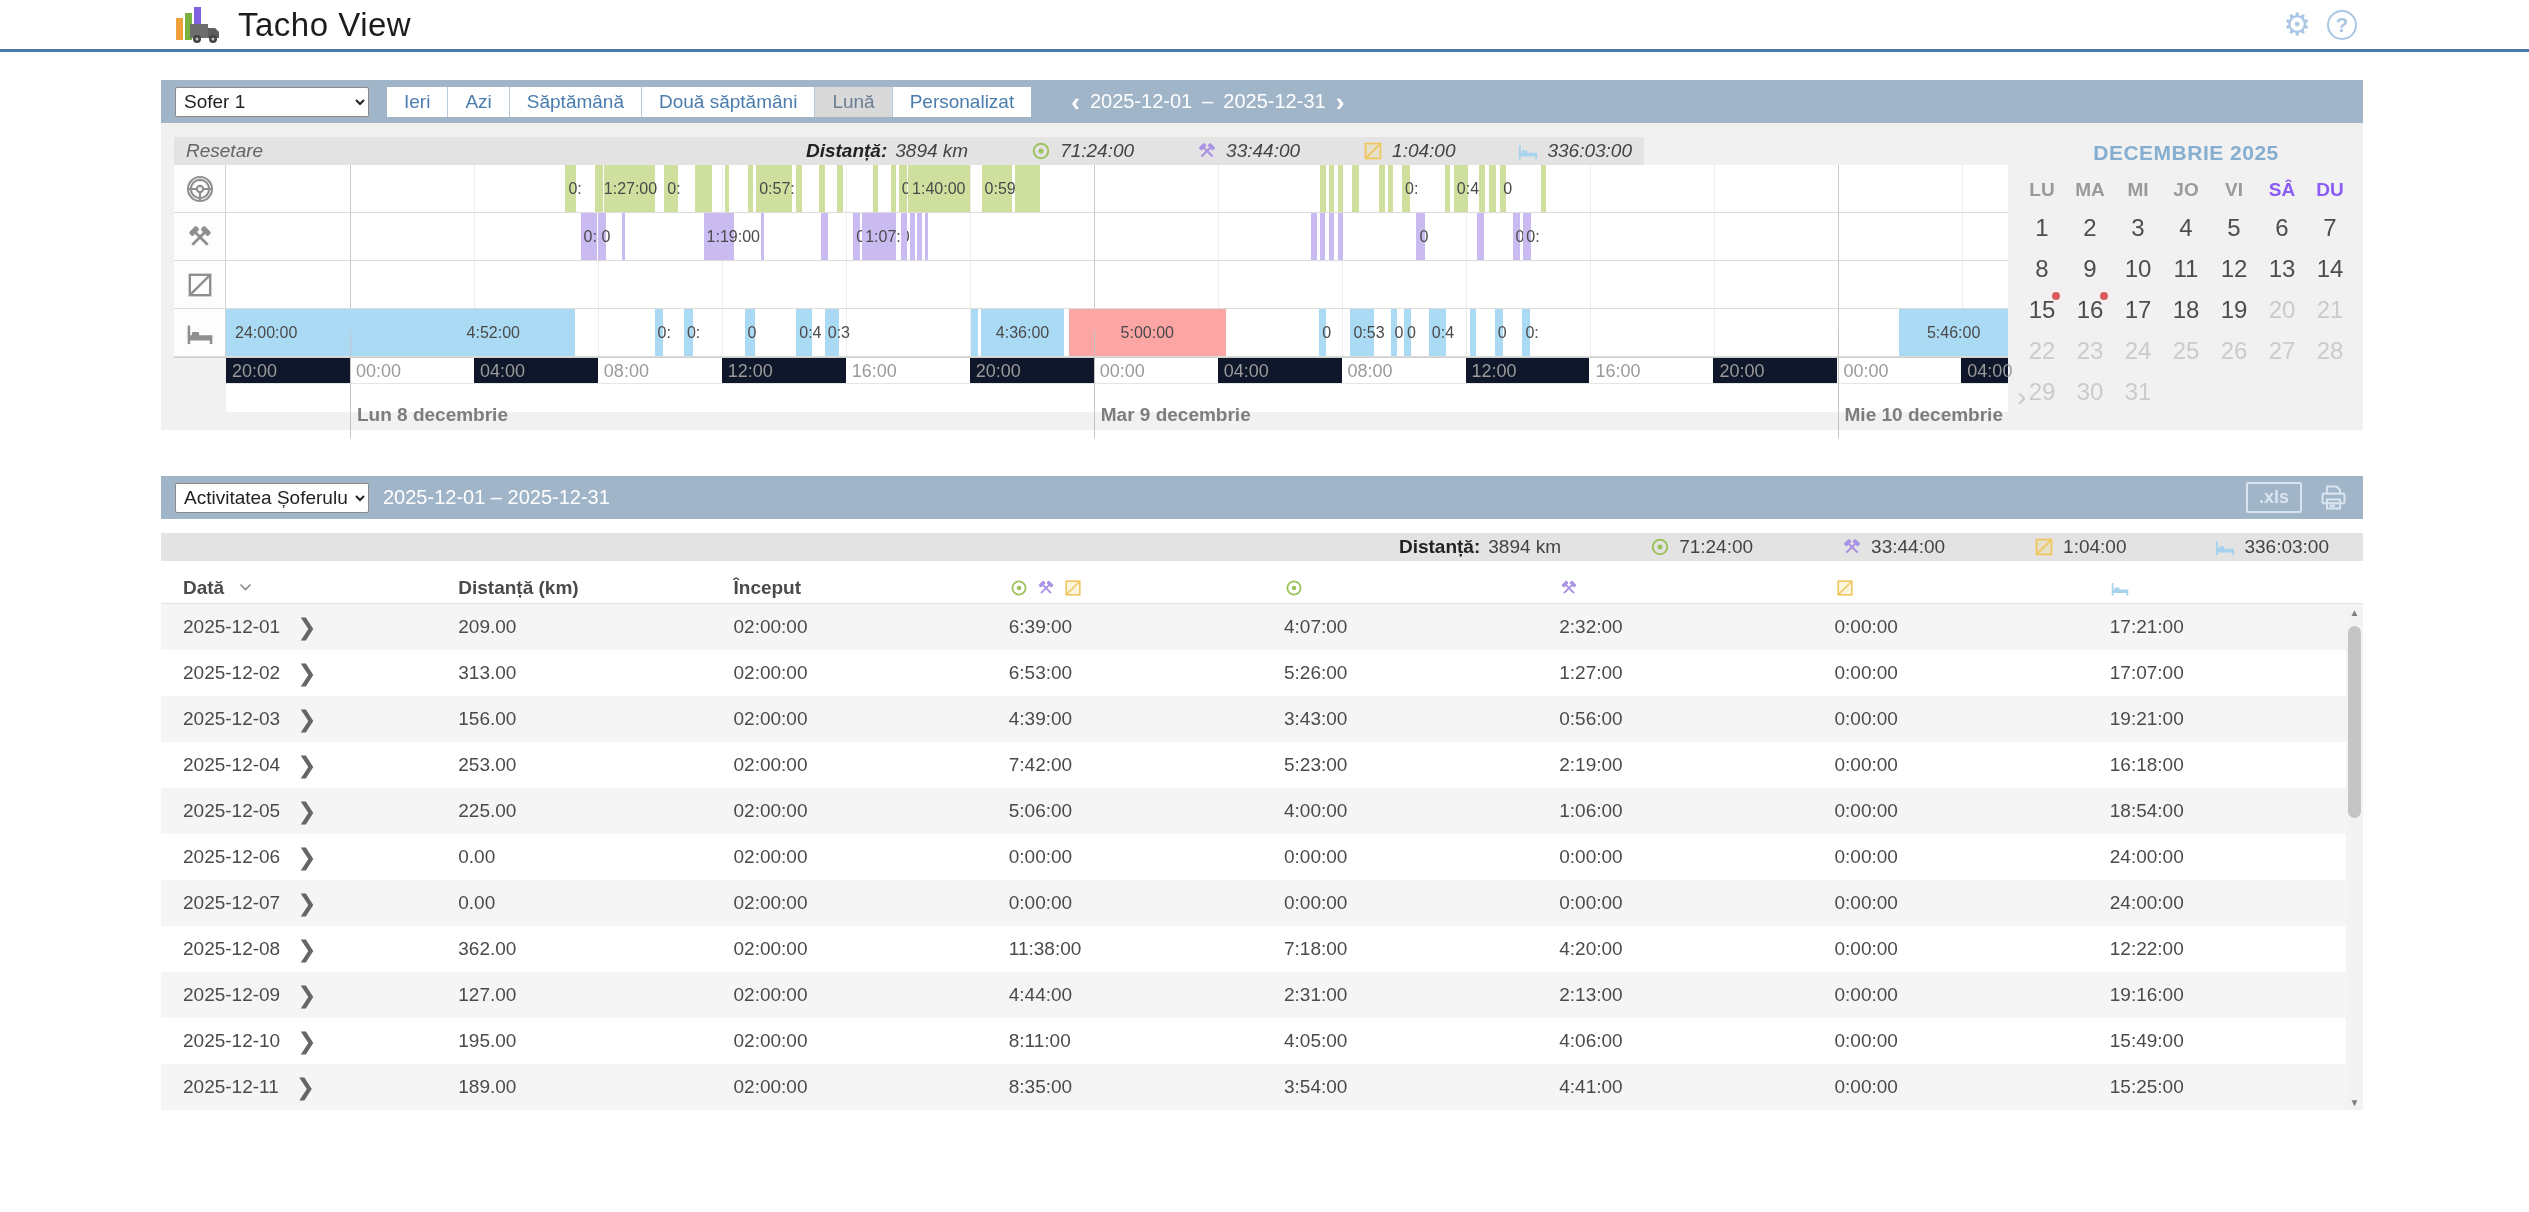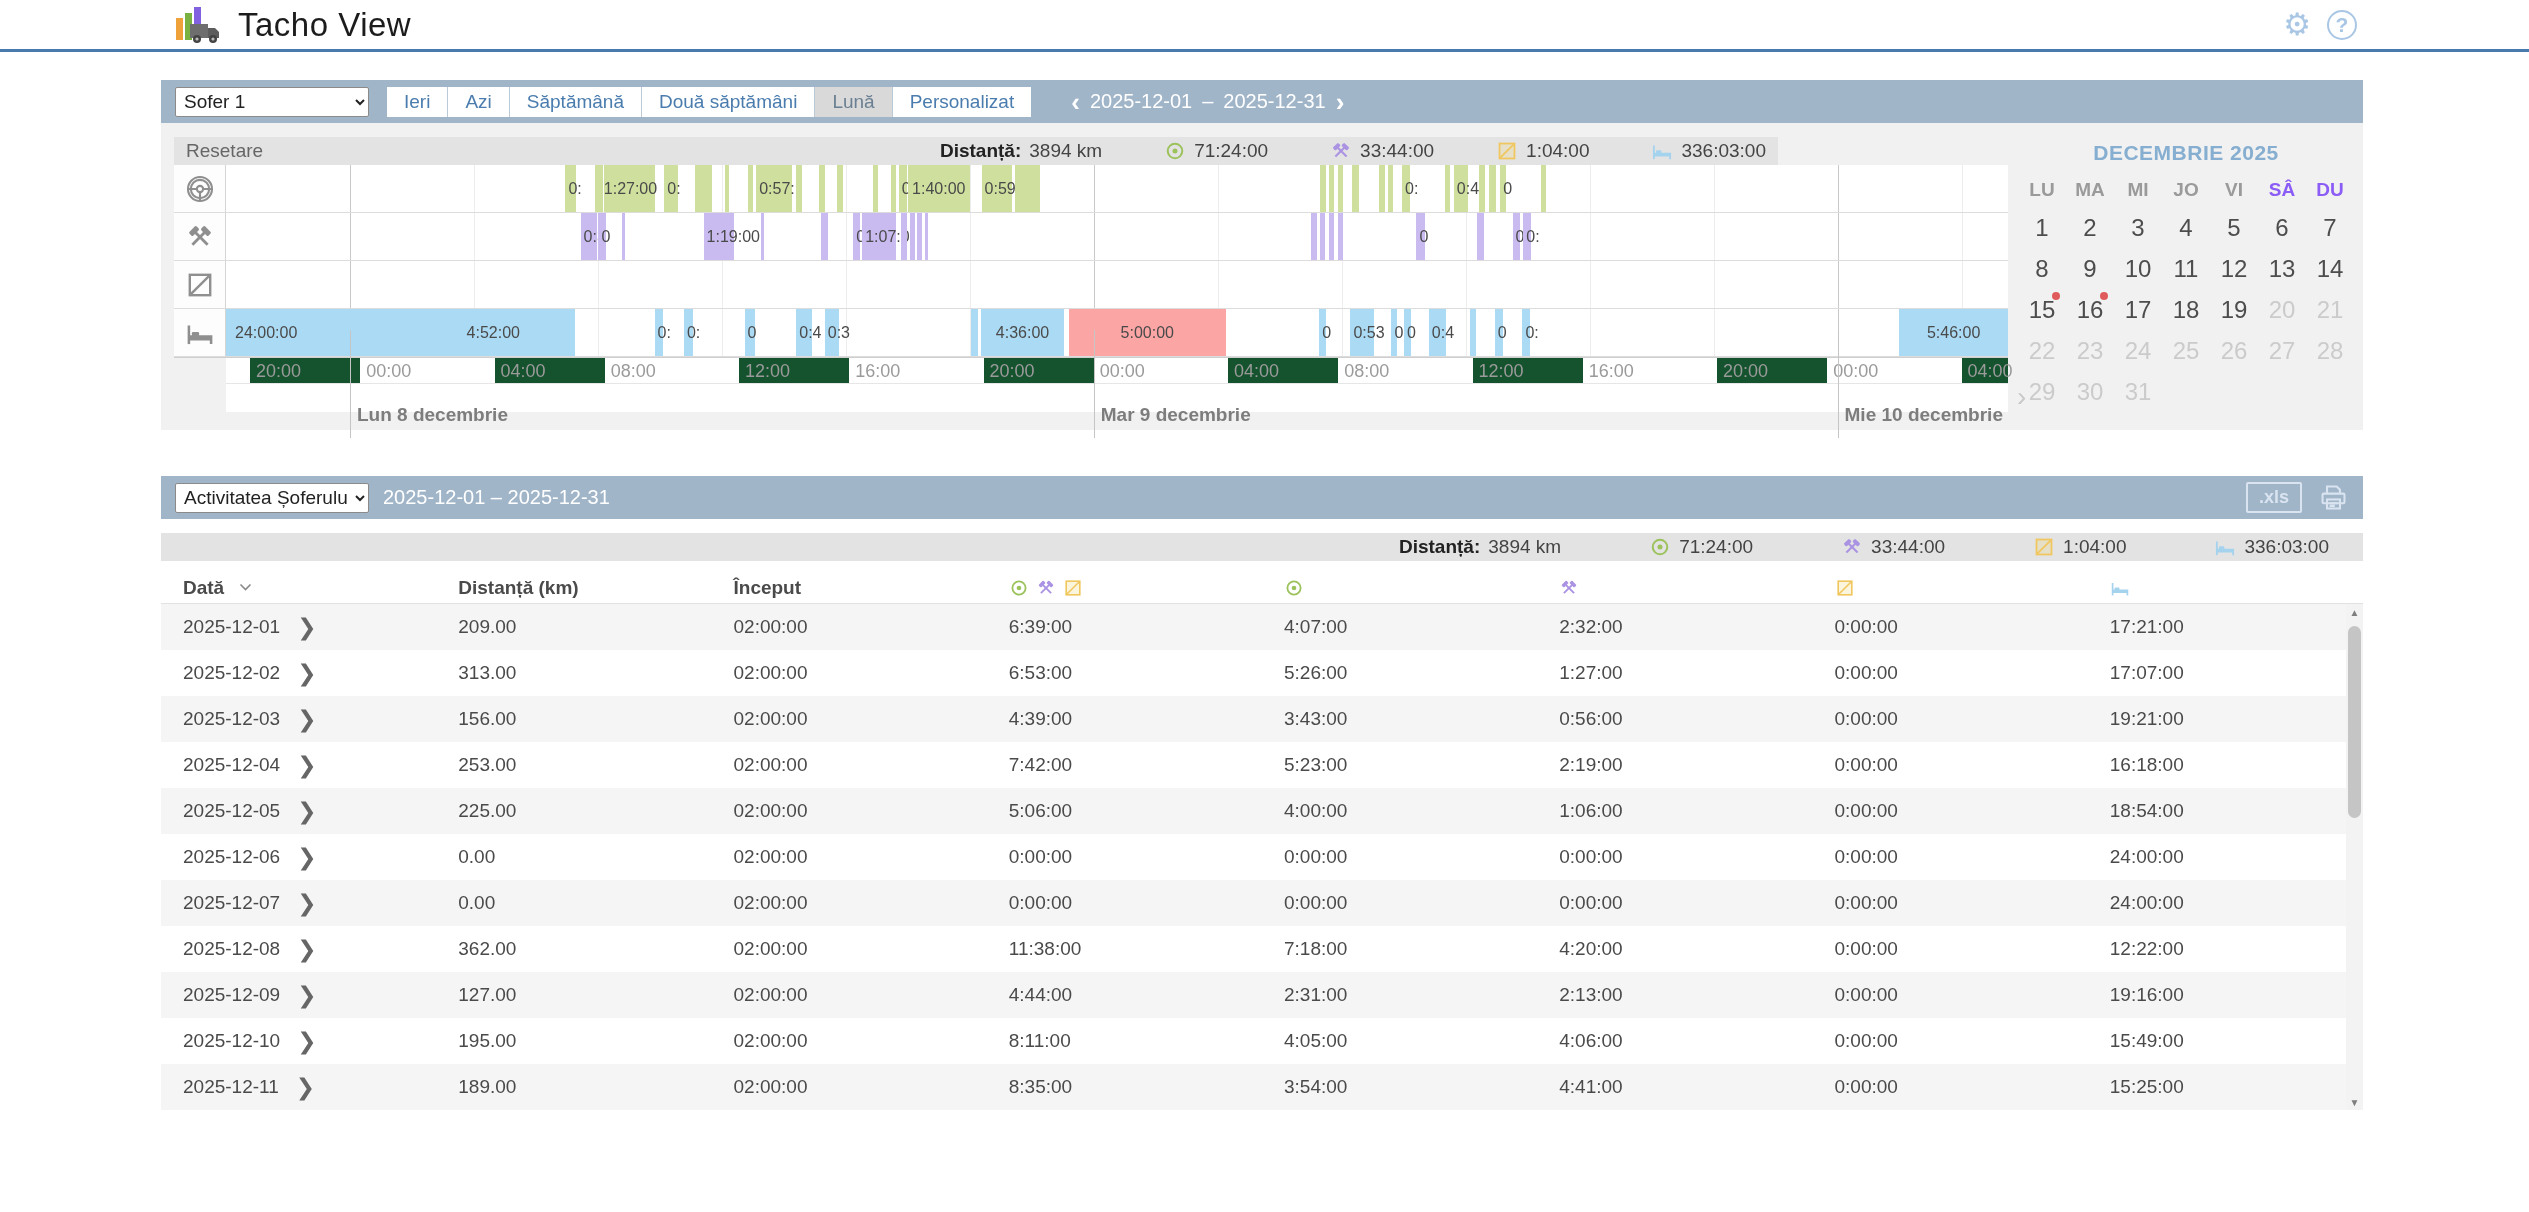--- a/index.html
+++ b/index.html
@@ -32,21 +32,21 @@
   .chev { font-size:26px; font-weight:bold; cursor:pointer; line-height:1; }
   .range-text { color:#fff; font-size:20px; margin-left:14px; }
   .tb-right { margin-left:auto; display:flex; align-items:center; gap:16px; }
   .xls-btn { border:2px solid #d9e4f0; color:#d9e4f0; font-size:18px; font-weight:bold;
     padding:3px 11px; border-radius:2px; cursor:pointer; }
   .print-btn { cursor:pointer; display:flex; }
 
   
   .panel { position:relative; background:#f1f1f1; padding:14px 0 18px 13px; }
   .stats-bar { height:28px; background:#e3e3e3; display:flex; align-items:center; font-size:19px; color:#555; }
-  .stats-bar.w1 { width:1604px; }
+  .stats-bar.w1 { width:1470px;font-style:italic; }
   .stats-bar.w2 { width:2202px; margin-top:14px; }
   .reset-link { color:#666; padding-left:12px; cursor:pointer; }
   .stats { margin-left:auto; display:flex; align-items:center; }
   .stats.s1 { gap:62px; padding-right:12px; }
   .stats.s2 { gap:88px; padding-right:34px; }
   .stat { display:flex; align-items:center; gap:8px; white-space:nowrap; color:#444; }
   .stat b { color:#222; }
   .ic { display:block; }
 
   
@@ -58,21 +58,21 @@
   .gl { position:absolute; top:0; bottom:0; width:1px; background:#ededed; }
   .gl.day { background:#c9c9c9; }
   .seg { position:absolute; top:0; bottom:0; font-size:16px; color:#4a4a4a; }
   .seg .slab { position:absolute; top:50%; transform:translateY(-50%); white-space:nowrap; }
   .seg .slab.c { width:100%; text-align:center; }
   .seg .slab.l { left:3px; }
   .seg .slab.big { left:9px; }
   .axis-wrap { position:relative; margin-left:52px; width:1782px; background:#fff; }
   .axis { display:flex; height:26px; border-bottom:1px solid #e6e6e6; }
   .acell { font-size:18px; color:#9a9a9a; padding:3px 0 0 6px; white-space:nowrap; }
-  .acell.shade { background:#14532d;margin-left:24px; }
+  .acell.shade { background:#0f172a; }
   .dayrow { position:relative; height:28px; }
   .daylbl { position:absolute; top:4px; font-size:19px; font-weight:bold; color:#7d7d7d; white-space:nowrap;margin-top:16px; }
   .dayline { position:absolute; top:0; bottom:0; width:1px; background:#c5c5c5; }
 
   
   .calendar { position:absolute; top:18px; right:8px; width:338px; }
   .cal-title { text-align:center; font-size:21px; font-weight:bold; color:#85aed0; letter-spacing:0.5px; }
   .cal-grid { margin-top:14px; display:grid; grid-template-columns:repeat(7,48px); row-gap:13px; justify-content:center; }
   .cal-h { font-size:19px; font-weight:bold; color:#9a9a9a; text-align:center; }
   .cal-h.we { color:#8b5cf6; }

